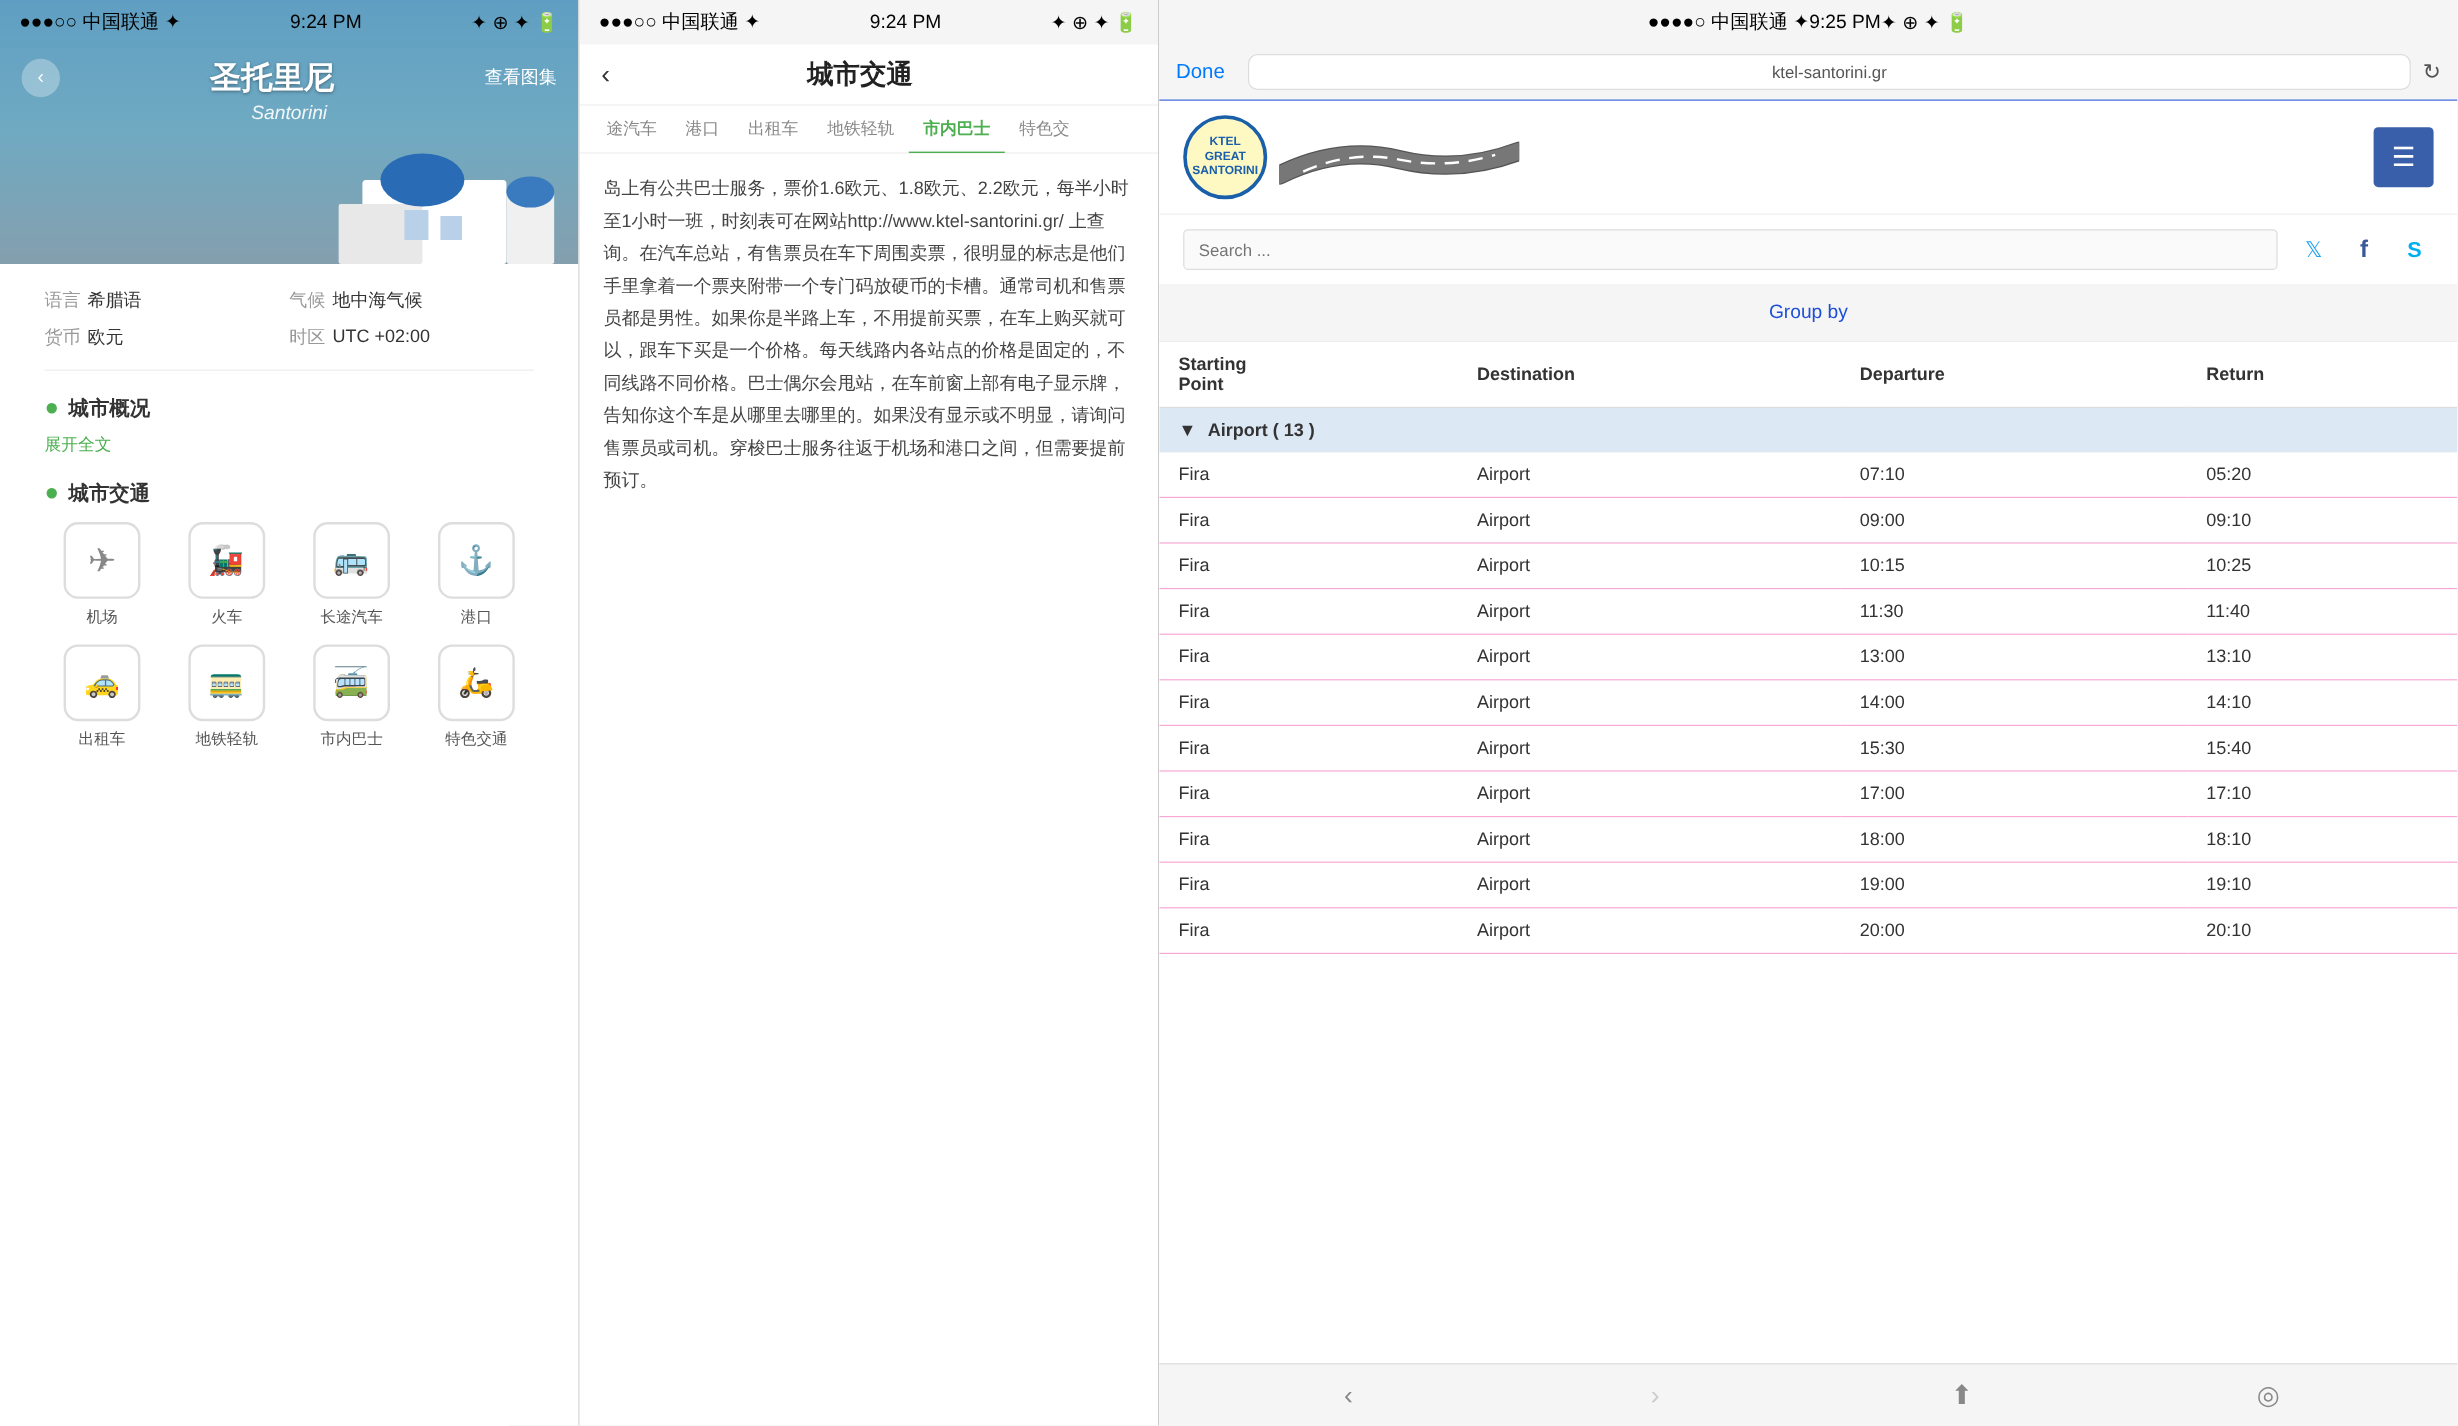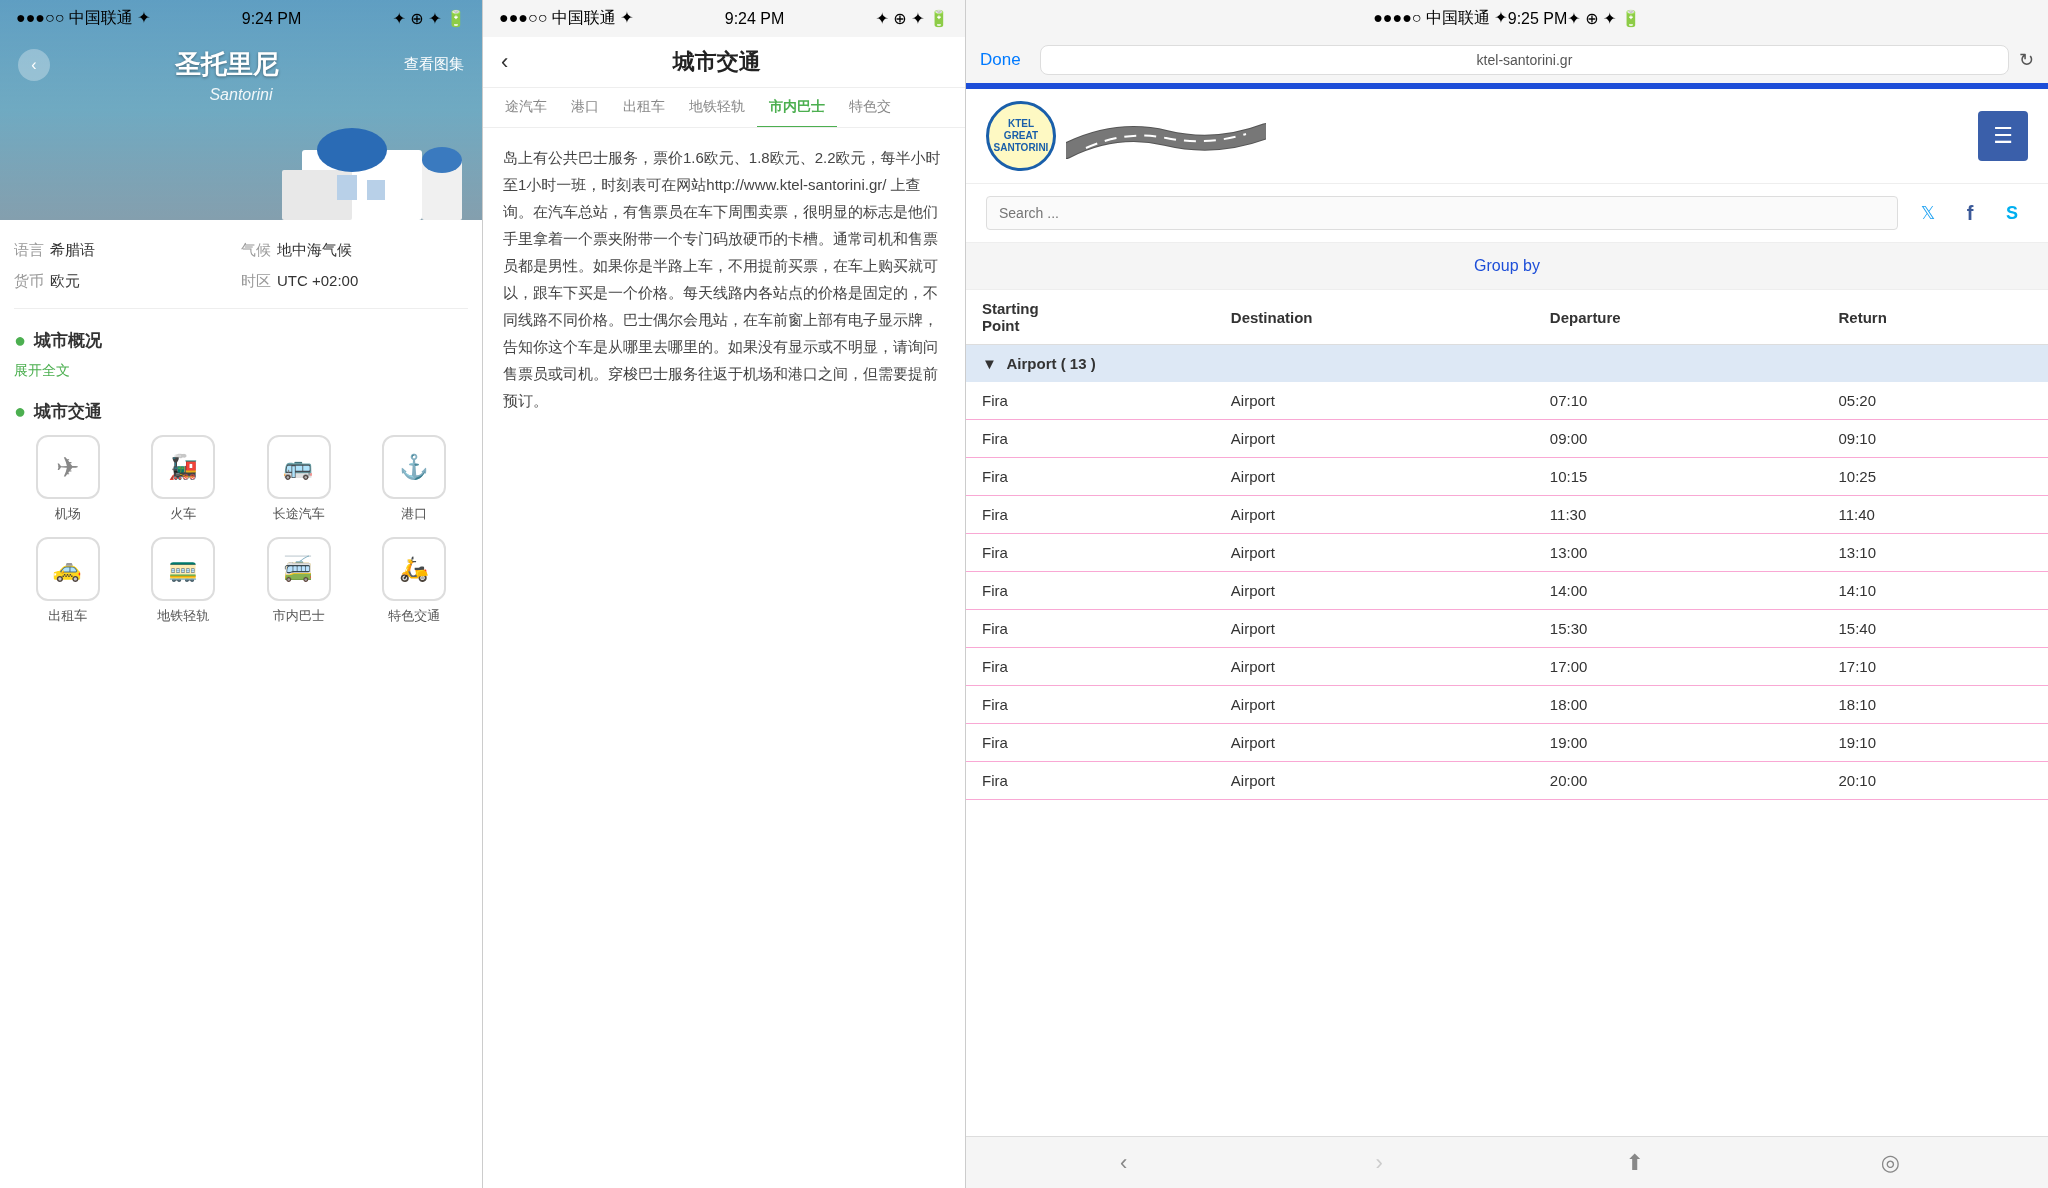--- a/index.html
+++ b/index.html
@@ -84,21 +84,21 @@
       text-align: center;
       padding-bottom: 12px;
       position: relative;
       z-index: 10;
       font-style: italic;
     }
 
     .panel1-content {
       background: #fff;
       margin: 0;
-      padding: 18px 14px;
+      padding: 18px 37px;
       overflow-y: auto;
       height: calc(1188px - 220px);
     }
     .info-grid {
       display: grid;
       grid-template-columns: 1fr 1fr;
       gap: 6px 0;
       margin-bottom: 20px;
       padding-bottom: 14px;
       border-bottom: 1px solid #eee;
@@ -244,21 +244,21 @@
       justify-content: center;
       align-items: center;
       padding: 8px 16px;
       background: #f5f5f5;
     }
     .panel3-topbar {
       display: flex;
       align-items: center;
       padding: 8px 14px;
       background: #f5f5f5;
-      border-bottom: 6px solid #1d4ed8;
+      border-bottom: 1px solid #1d4ed8;
       gap: 10px;
     }
     .done-btn {
       color: #007aff;
       font-size: 17px;
       cursor: pointer;
       min-width: 50px;
     }
     .url-bar {
       flex: 1;

